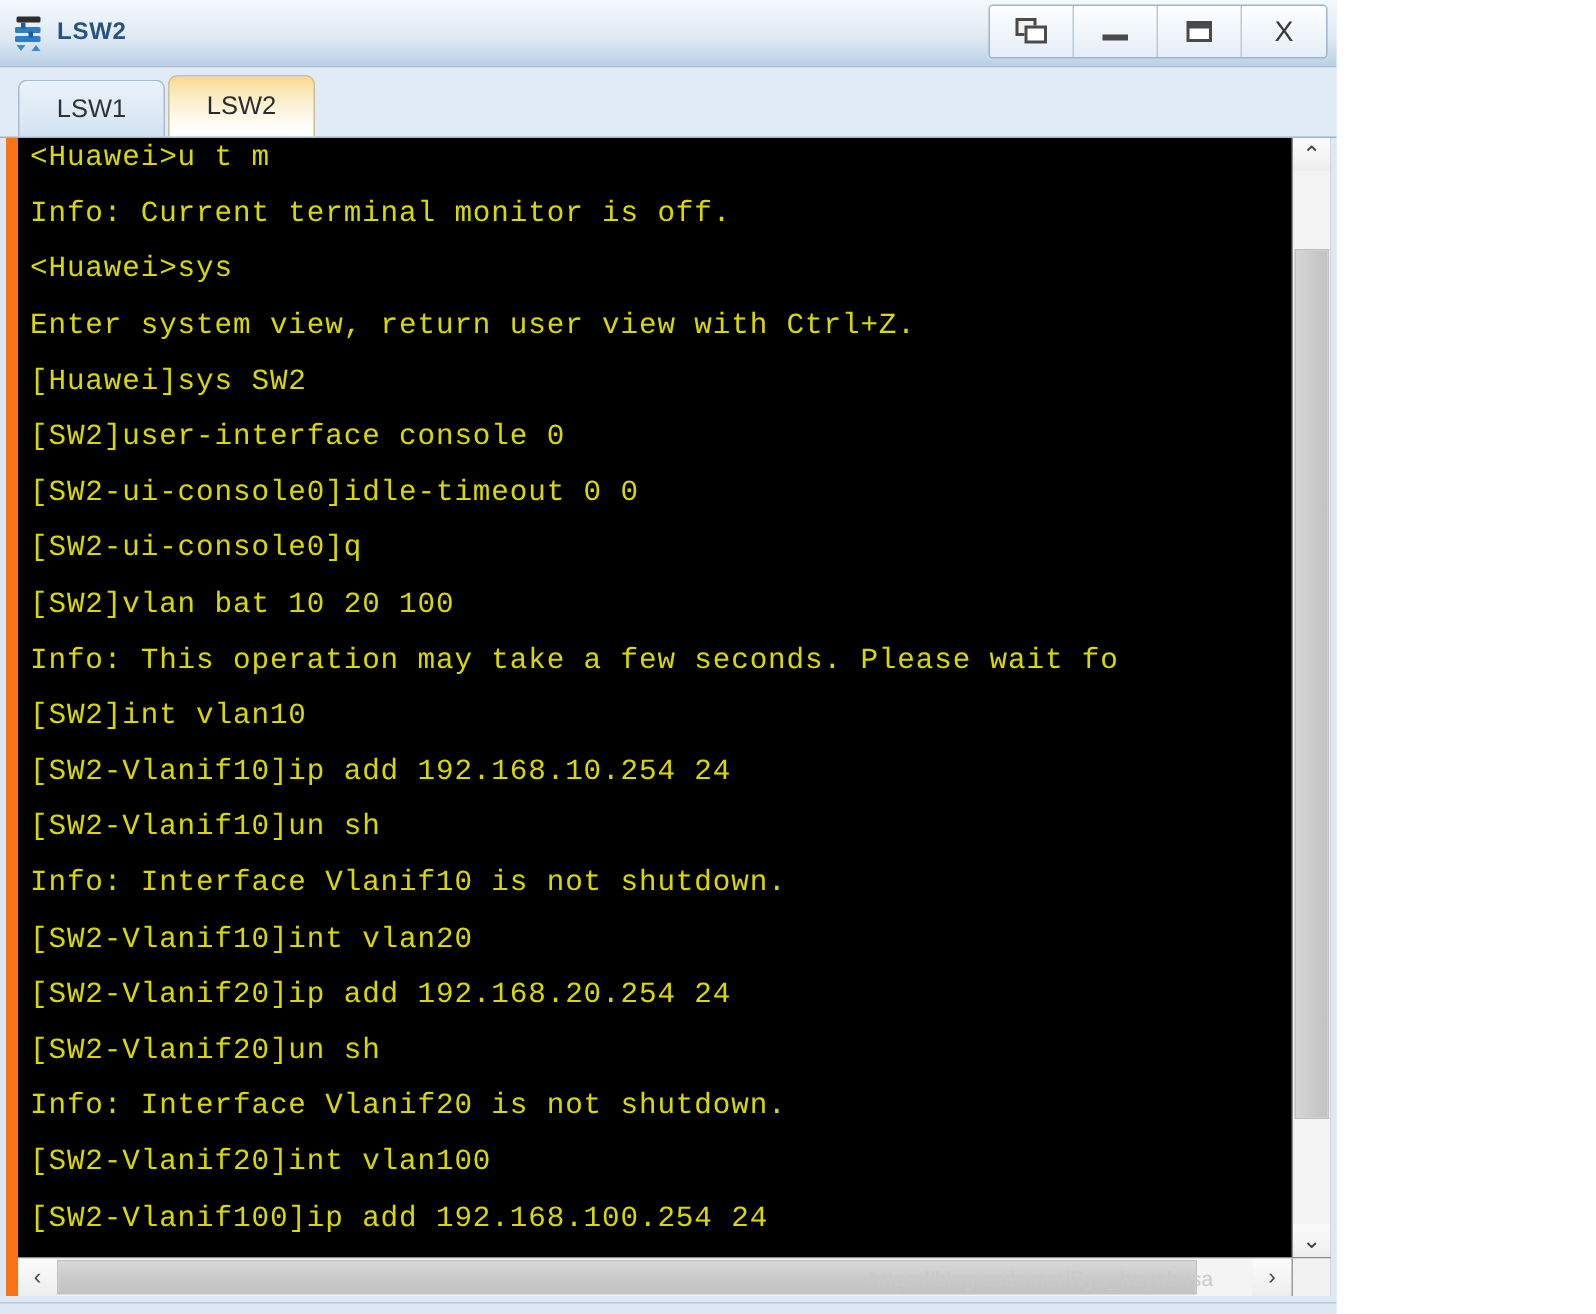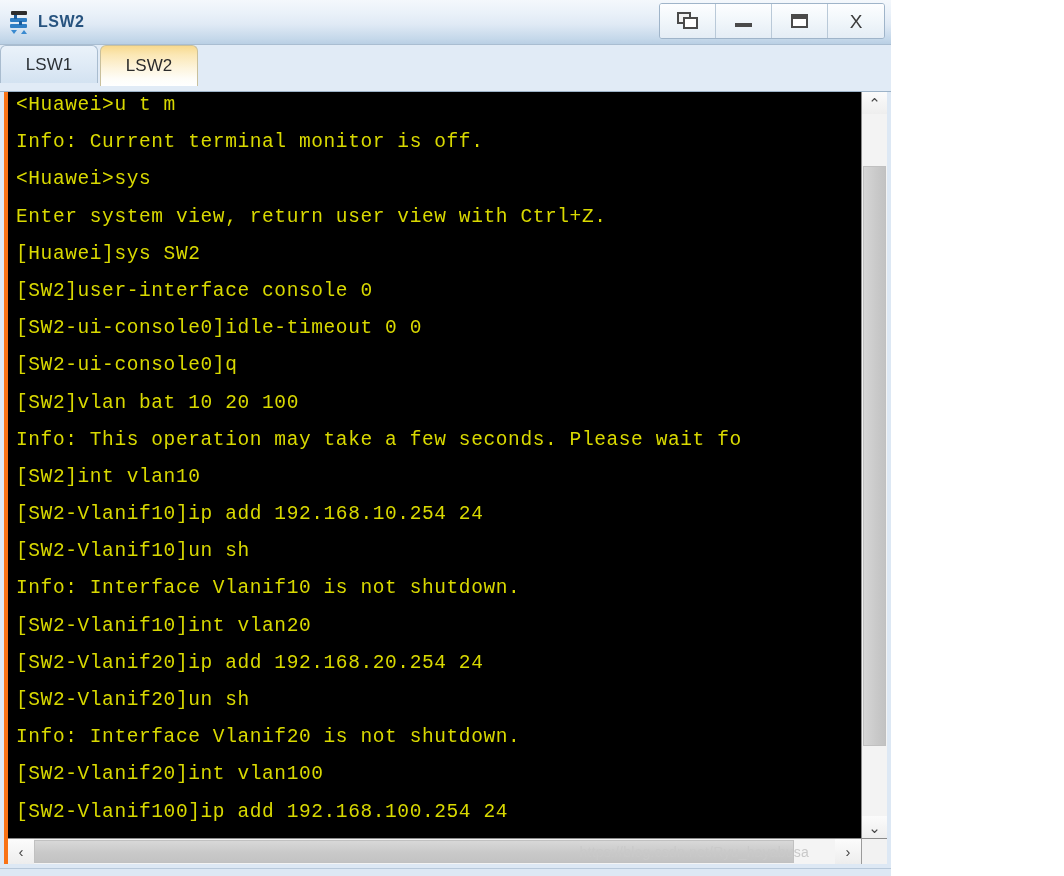--- a/index.html
+++ b/index.html
@@ -83,21 +83,22 @@
     line-height: 1;
   }
 
   
   #tabstrip {
     flex: 0 0 47px;
     height: 47px;
     background: #e1ebf6;
     border-bottom: 1px solid #9db3c8;
     display: flex;
-    padding-left: 0;
+    align-items: flex-end;
+    padding-left: 12px;
     position: relative;
   }
   .tab {
     height: 38px;
     min-width: 98px;
     padding: 0 18px;
     margin-right: 2px;
     display: flex; align-items: center; justify-content: center;
     font-size: 17px;
     color: #30343a;
@@ -127,21 +128,21 @@
     position: relative;
     background: #dde8f4;
     padding: 0 4px 4px 4px;
     display: flex;
     min-height: 0;
   }
   #console-frame {
     flex: 1 1 auto;
     display: flex;
     flex-direction: column;
-    border-left: 4px solid #f97316;
+    border-left: 8px solid #f97316;
     background: #000000;
     min-height: 0;
     position: relative;
   }
   #console-body {
     flex: 1 1 auto;
     display: flex;
     min-height: 0;
   }
   #terminal {

